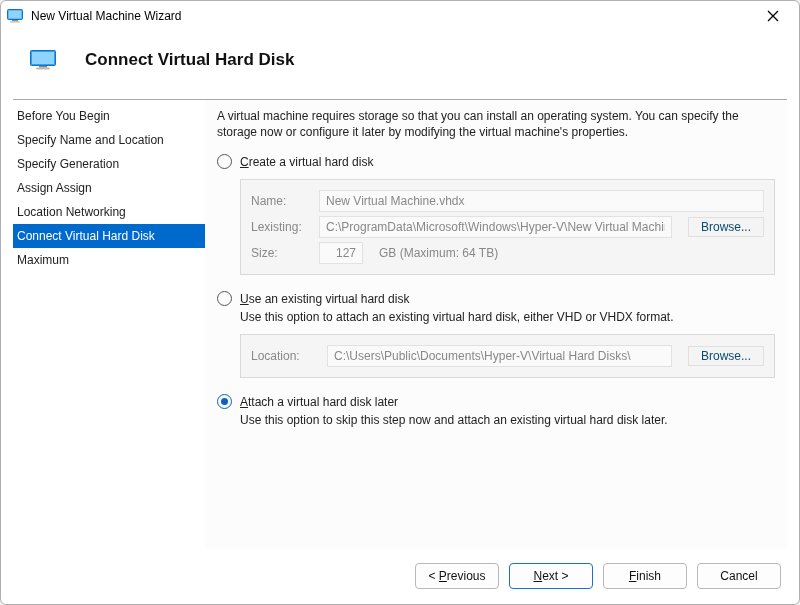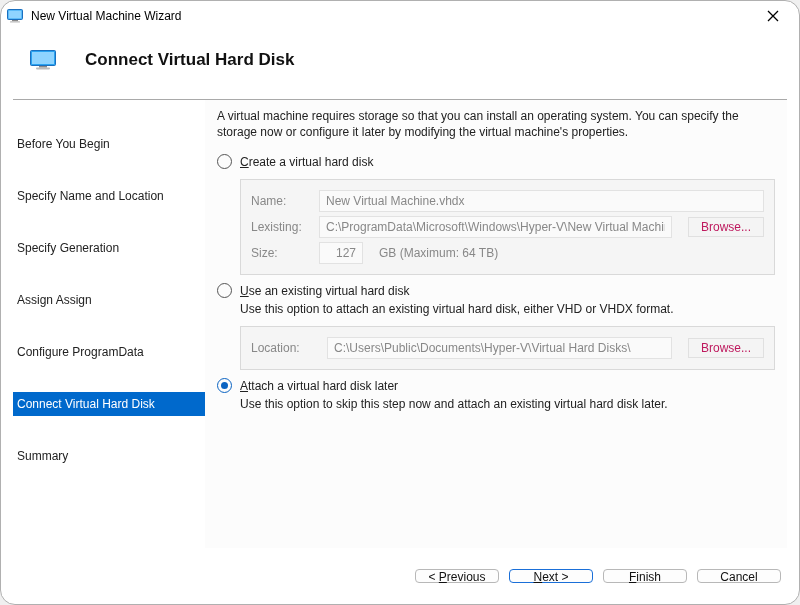--- a/index.html
+++ b/index.html
@@ -11,21 +11,21 @@
     display: flex;
     align-items: center;
     justify-content: center;
     height: 100vh;
   }
   .window {
     width: 800px;
     height: 605px;
     background: #fff;
     border: 1px solid #b0b0b0;
-    border-radius: 15px;
+    border-radius: 6px;
     display: flex;
     flex-direction: column;
     overflow: hidden;
   }
   .titlebar {
     height: 30px;
     display: flex;
     align-items: center;
     padding: 0 6px;
   }
@@ -67,36 +67,35 @@
     width: 192px;
     border-top: 1px solid #a9a9a9;
     background: #fff;
     padding-top: 4px;
   }
   .sidebar .step {
     padding: 5px 8px 5px 4px;
     color: #222;
     cursor: pointer;
     font-size: 12px;
-    margin-top: 28px;
   }
   .sidebar .step.active {
     background: #0069cc;
     color: #fff;
   }
   .main {
     flex: 1;
     border-top: 1px solid #a9a9a9;
     background: #fcfcfc;
     padding: 8px 12px 0 12px;
     overflow: auto;
   }
   .intro { color: #222; line-height: 1.35; margin-bottom: 14px;}
   .opt {
-    margin-bottom: 8px;
+    margin-bottom: 16px;
   }
   .opt-row {
     display: flex;
     align-items: center;
     gap: 8px;
   }
   .radio {
     width: 15px; height: 15px;
     border: 1px solid #555;
     border-radius: 50%;
@@ -143,37 +142,37 @@
     font-size: 12px;
     font-family: inherit;
   }
   .pname { flex: 1; }
   .ploc { flex: 1; }
   .psize { width: 44px; text-align: right; }
   .sizeunit { color: #888; }
   .pbtn {
     border: 1px solid #e0e0e0;
     background: #f4f4f4;
-    color: #be185d;
+    color: #0c4a6e;
     padding: 2px 12px;
     font-size: 12px;
     font-family: inherit;
   }
   .footer {
     height: 56px;
     display: flex;
     justify-content: flex-end;
     align-items: center;
     gap: 10px;
     padding: 0 18px;
     border-top: 0;
   }
   .btn {
     min-width: 84px;
-    height: 14px;
+    height: 26px;
     border: 1px solid #b8b8b8;
     background: #fdfdfd;
     border-radius: 4px;
     font-size: 12px;
     font-family: inherit;
     cursor: pointer;
     padding: 0 12px;
     color: #111;
   }
   .btn.primary { border-color: #1a6fd8; }
@@ -213,23 +212,23 @@
     </span>
     <h1>Connect Virtual Hard Disk</h1>
   </div>
 
   <div class="body">
     <div class="sidebar">
       <div class="step">Before You Begin</div>
       <div class="step">Specify Name and Location</div>
       <div class="step">Specify Generation</div>
       <div class="step">Assign Assign</div>
-      <div class="step">Configure ProgramData</div>
+      <div class="step">Location Networking</div>
       <div class="step active">Connect Virtual Hard Disk</div>
-      <div class="step">Summary</div>
+      <div class="step">Maximum</div>
     </div>
 
     <div class="main">
       <div class="intro">A virtual machine requires storage so that you can install an operating system. You can specify the storage now or configure it later by modifying the virtual machine's properties.</div>
 
       <div class="opt">
         <div class="opt-row">
           <span class="radio"></span>
           <span class="opt-label"><span class="ul">C</span><span>reate a virtual hard disk</span></span>
         </div>

